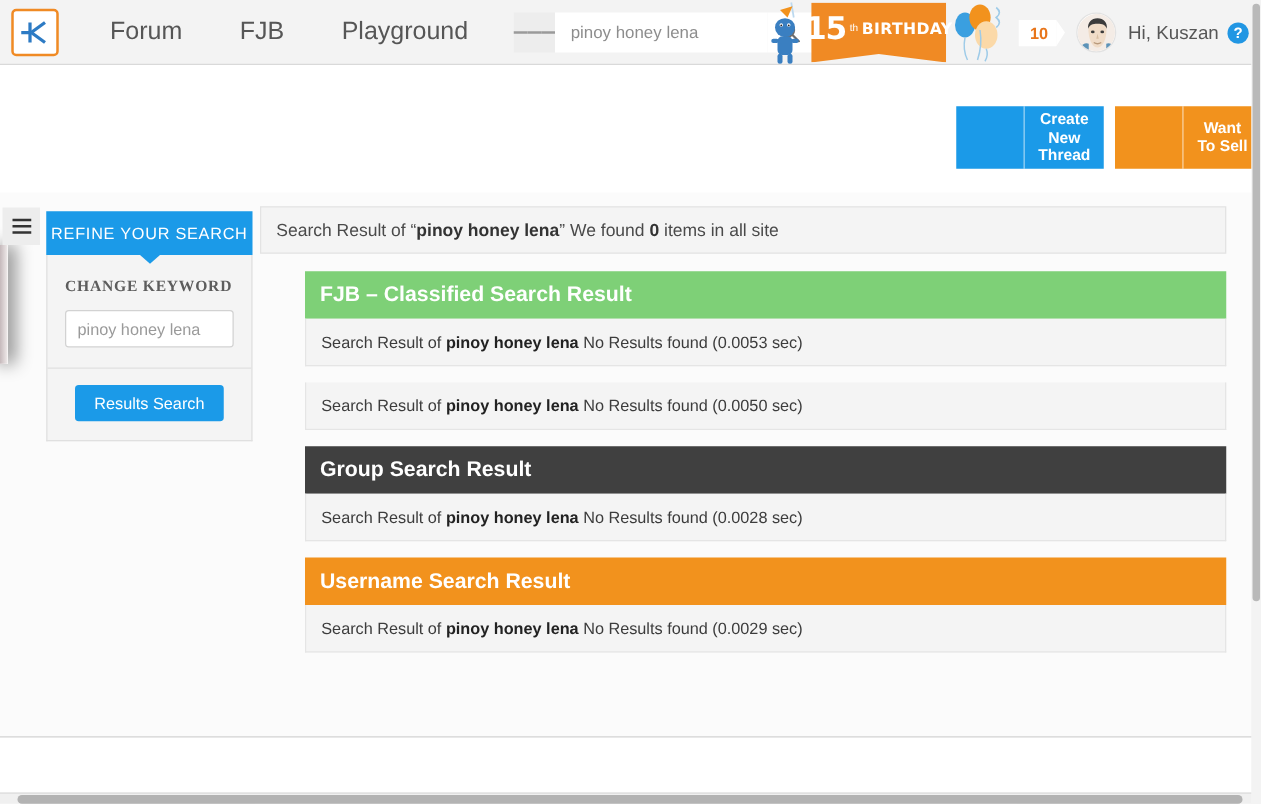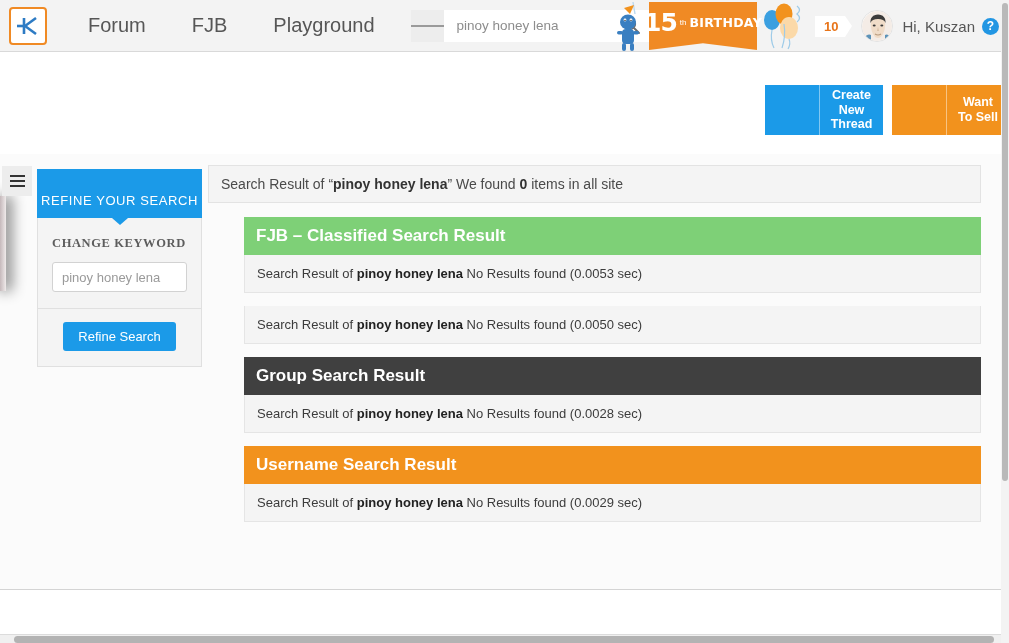--- a/index.html
+++ b/index.html
@@ -154,21 +154,21 @@
   .page {
     position: absolute; left: 0; top: 154px;
     width: 1009px; height: 436px;
     background: #fbfbfb;
     border-bottom: 1px solid #d4d4d4;
   }
   .sidebar { position: absolute; left: 37px; top: 15px; width: 165px; }
   .refine-tab {
     background: #1b9ae8; color: #ffffff;
     font-size: 13px; letter-spacing: .6px;
-    text-align: center; padding: 24px 0 10px; position: relative;
+    text-align: center; padding: 10px 0 10px; position: relative;
     cursor: pointer;
   }
   .refine-tab::after {
     content: ""; position: absolute; left: 50%; bottom: -7px;
     transform: translateX(-50%);
     border-left: 8px solid transparent; border-right: 8px solid transparent;
     border-top: 7px solid #1b9ae8;
   }
   .refine-body {
     background: #f4f4f4; border: 1px solid #e0e0e0; border-top: none;
@@ -357,21 +357,21 @@
 
 <div class="page">
 
   <div class="sidebar">
     <div class="refine-tab">REFINE YOUR SEARCH</div>
     <div class="refine-body">
       <div class="change-keyword">CHANGE KEYWORD</div>
       <input class="keyword-input" type="text" placeholder="pinoy honey lena" style="">
       <div class="refine-sep"></div>
       <div class="refine-btn-wrap">
-        <button class="refine-btn">Refine Search</button>
+        <button class="refine-btn">Results Search</button>
       </div>
     </div>
   </div>
 
   <div class="results">
 
     <div class="result-banner">
       <span>Search Result of “</span><b>pinoy honey lena</b><span>” We found </span><b>0</b><span> items in all site</span>
     </div>
 

